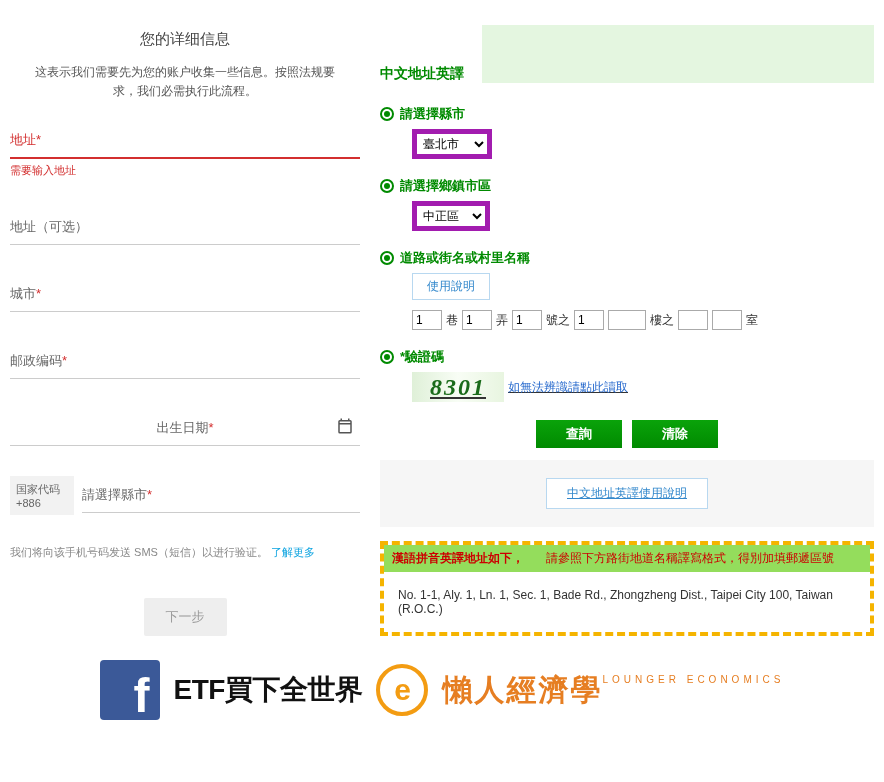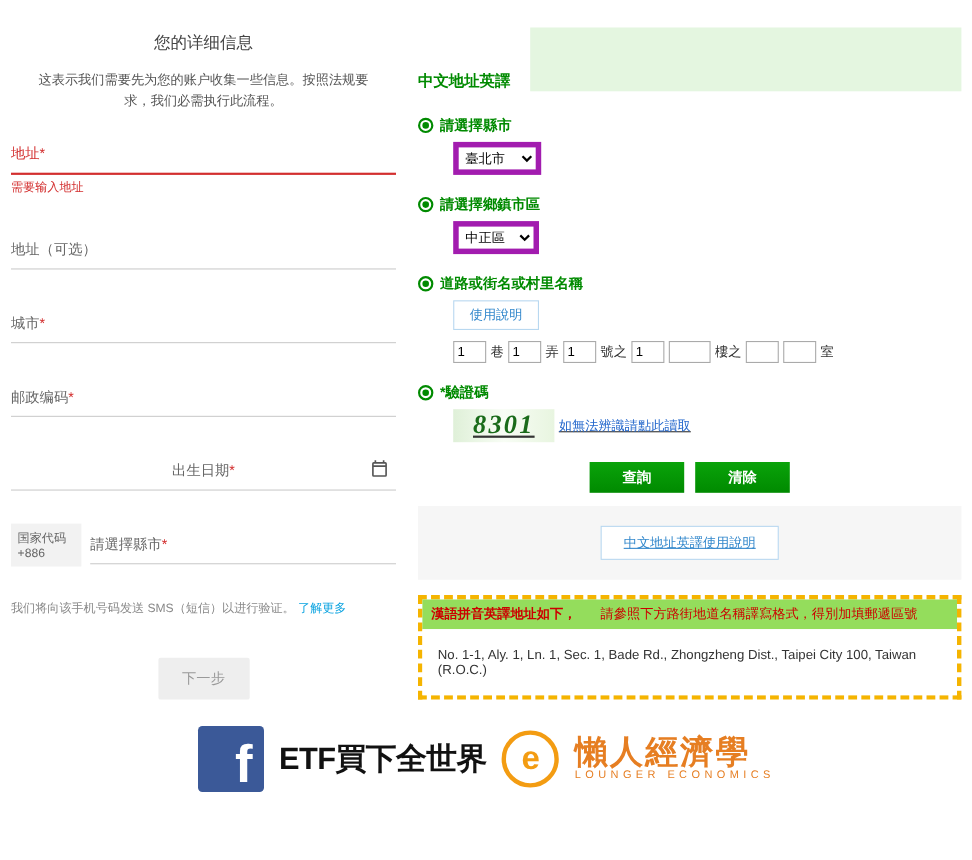--- a/index.html
+++ b/index.html
@@ -52,21 +52,21 @@
 .rh-right { color: #c00; margin-left: 22px; }
 .result-body { background: #fff; padding: 16px 14px; font-size: 12px; color: #333; text-align: left; }
 .dash-wrap { border: 4px dashed #f5b400; padding: 0; margin-bottom: 10px; position: relative; }
 
 
 .footer { display: flex; align-items: center; justify-content: center; gap: 14px; padding: 14px 0 10px 0; width: 884px; margin: 0 auto; }
 .fb-icon { width: 60px; height: 60px; background: #3b5998; border-radius: 4px; position: relative; }
 .fb-f { position: absolute; bottom: 0; right: 10px; font-family: Arial; font-weight: bold; color: #fff; font-size: 48px; line-height: 48px; }
 .fb-text { font-size: 28px; font-weight: 900; color: #111; letter-spacing: -0.5px; }
 .lz-icon { width: 52px; height: 52px; border: 4px solid #f39c12; border-radius: 50%; position: relative; display:flex; align-items:center; justify-content:center; color:#f39c12; font-size:30px; font-weight:900; }
-.lz-text { display: flex; flex-direction: column; line-height: 1; }
+.lz-text { display: flex; flex-direction: row; line-height: 1; }
 .lz-main { font-family: serif; font-size: 30px; color: #e67e22; font-weight: 600; letter-spacing: 2px; }
 .lz-sub { font-size: 10px; color: #e67e22; letter-spacing: 4px; }
 </style>
 </head>
 <body>
 
 <div class="container">
 
   <div class="left-col">
     <div class="left-title">您的详细信息</div>

